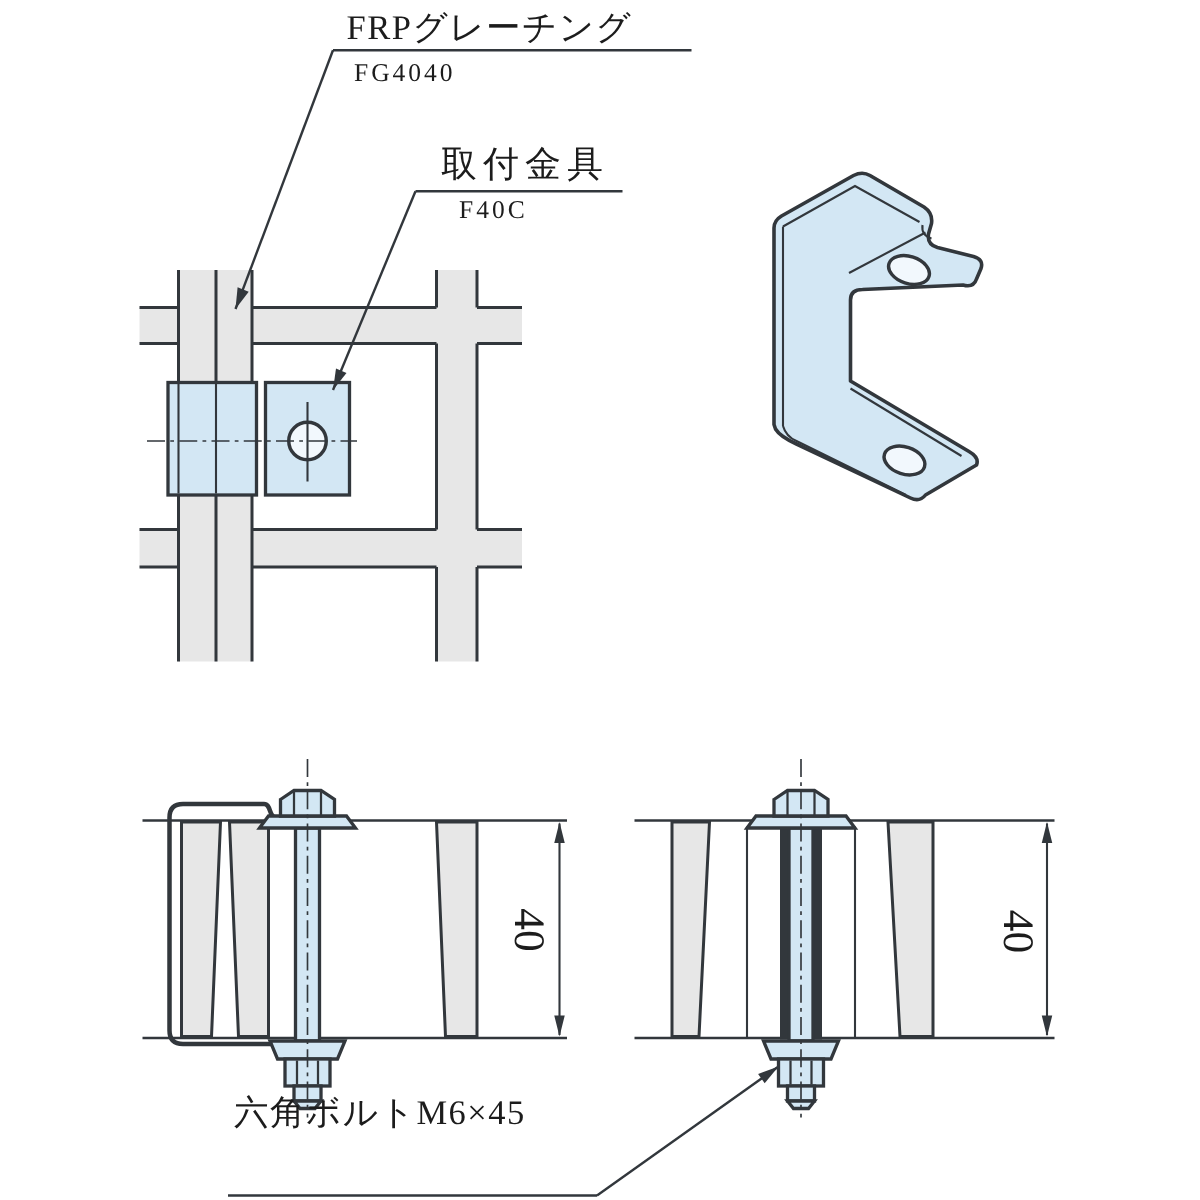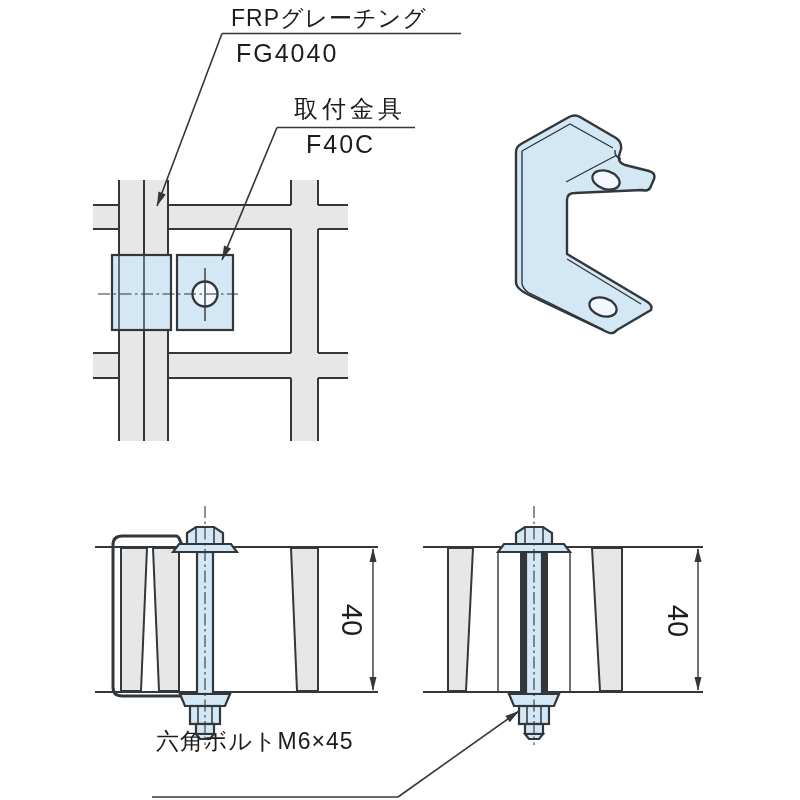--- a/index.html
+++ b/index.html
@@ -1,21 +1,21 @@
 <!DOCTYPE html>
 <html style="--line: #32373c; --bar-fill: #e7e7e7; --part-fill: #d3e7f4; --hole-fill: #f2f8fd; --text: #1c1c1c;"><head>
 <meta charset="utf-8">
 <style>
   html,body{margin:0;padding:0;background:#ffffff;}
   #stage{position:relative;width:740px;height:800px;background:#ffffff;overflow:hidden;
-         font-family:Liberation Sans, sans-serif;color:var(--text);}
+         font-family:Liberation Serif, serif;color:var(--text);}
   #stage svg{position:absolute;left:0;top:0;}
   .label{position:absolute;white-space:nowrap;color:var(--text);}
   .jp1{font-size:23px;letter-spacing:1px;}
-  .model{font-size:25px;letter-spacing:2px;}
+  .model{font-size:17px;letter-spacing:2px;}
   .kanji{font-size:24px;letter-spacing:4px;}
   .boltlbl{font-size:23px;letter-spacing:1px;}
   .dim{font-size:29px;width:60px;height:30px;display:flex;align-items:center;justify-content:center;
        transform:rotate(90deg);}
   
   .ln{stroke:var(--line);stroke-width:1.8;fill:none;}
   .lnthin{stroke:var(--line);stroke-width:1.4;fill:none;}
   .leader{stroke:var(--line);stroke-width:1.6;fill:none;}
   .bar{fill:var(--bar-fill);stroke:none;}
   .barline{stroke:var(--line);stroke-width:2;fill:none;}

